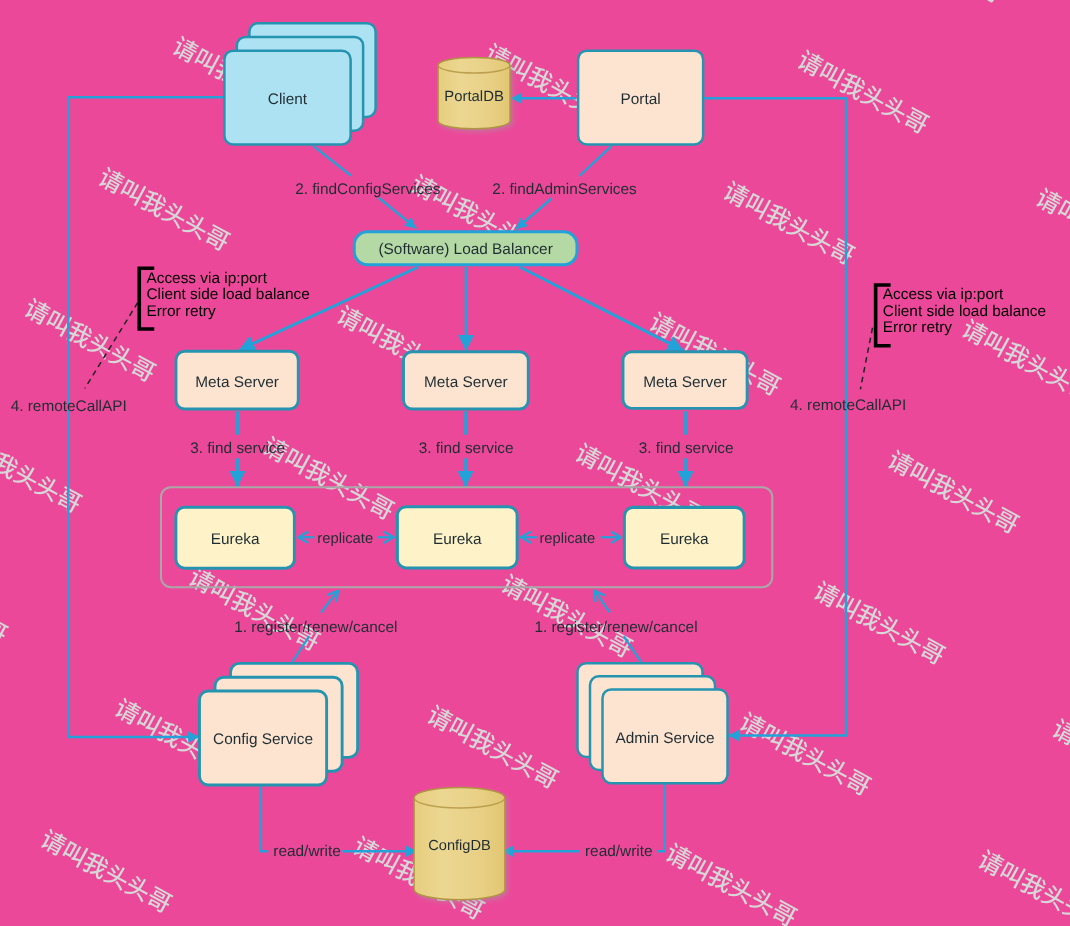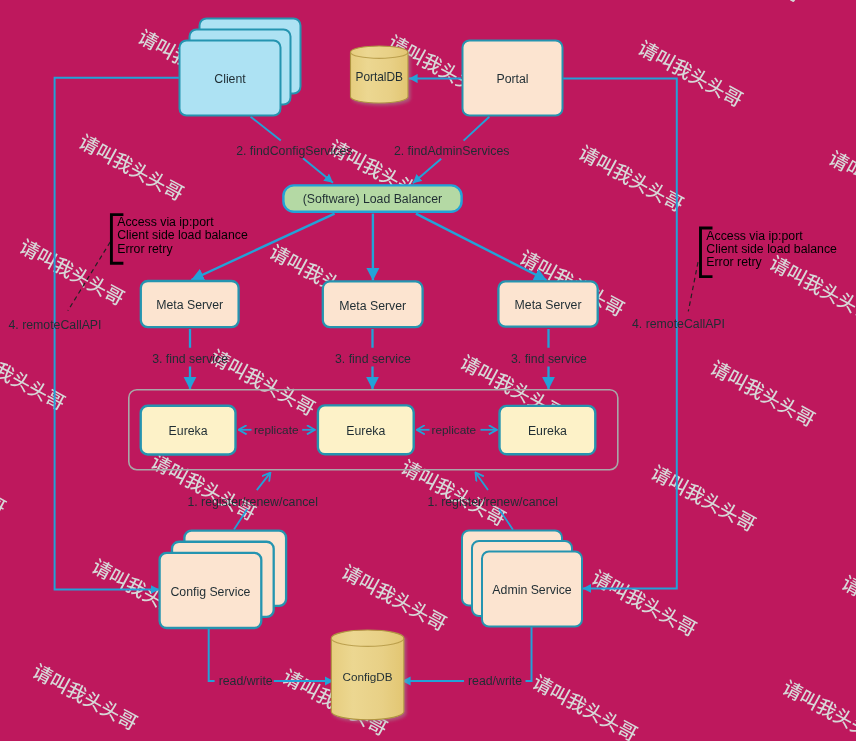--- a/index.html
+++ b/index.html
@@ -1,18 +1,18 @@
 <!DOCTYPE html>
 <html><head>
 <meta charset="utf-8">
 <title>Apollo Architecture</title>
 <style>
   html,body{margin:0;padding:0;background:#ffffff;}
   body{width:856px;height:741px;overflow:hidden;font-family:"Liberation Sans",sans-serif;}
-  #stage{position:relative;width:856px;height:741px;background:#be185d;}
+  #stage{position:relative;width:856px;height:741px;background:#ec4899;}
   svg.layer{position:absolute;left:0;top:0;width:856px;height:741px;}
 </style>
 </head>
 <body>
 
 <div id="stage">
   <svg class="layer" id="main-svg" viewBox="0 0 856 741">
     <defs>
       <marker id="ah" viewBox="0 0 13 13.6" refX="12.5" refY="6.8" markerWidth="13" markerHeight="13.6" orient="auto-start-reverse" markerUnits="userSpaceOnUse">
         <path d="M0,0.3 L12.6,6.8 L0,13.3 Z" fill="#22a2d8"></path>

